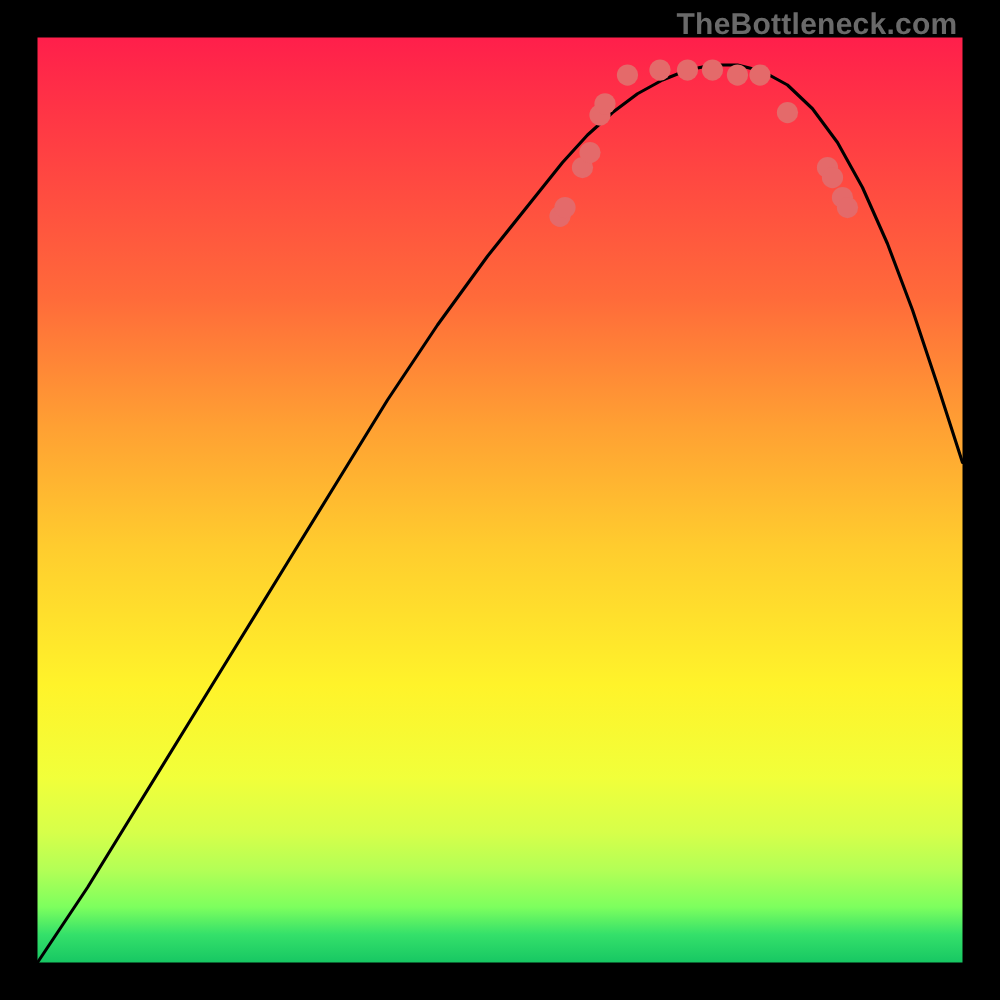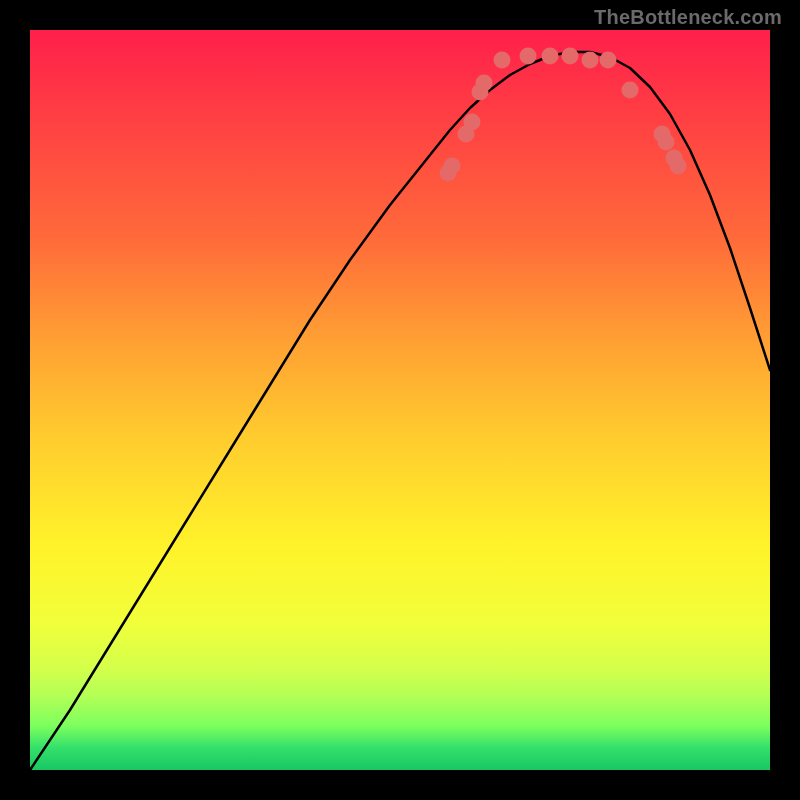--- a/index.html
+++ b/index.html
@@ -37,23 +37,23 @@
       #d6ff4a 86%,
       #b3ff56 90%,
       #7dff5e 94%,
       #34e06a 97%,
       #17c763 100%
     );
   }
   .watermark {
     position: absolute;
     top: 6px;
-    right: 18px;
+    right: 34px;
     color: #6a6a6a;
-    font-size: 20px;
+    font-size: 24px;
     font-weight: 600;
     letter-spacing: 0.2px;
     user-select: none;
   }
   svg.overlay {
     position: absolute;
     left: 0;
     top: 0;
     width: 740px;
     height: 740px;

